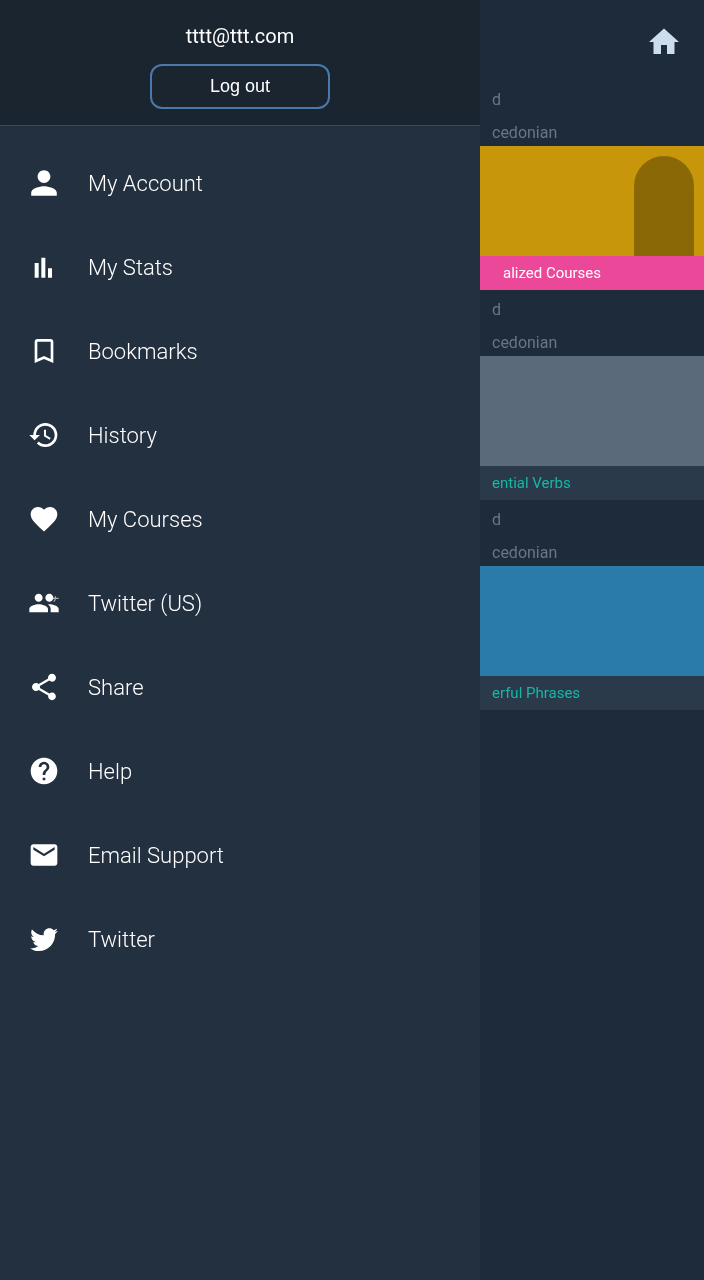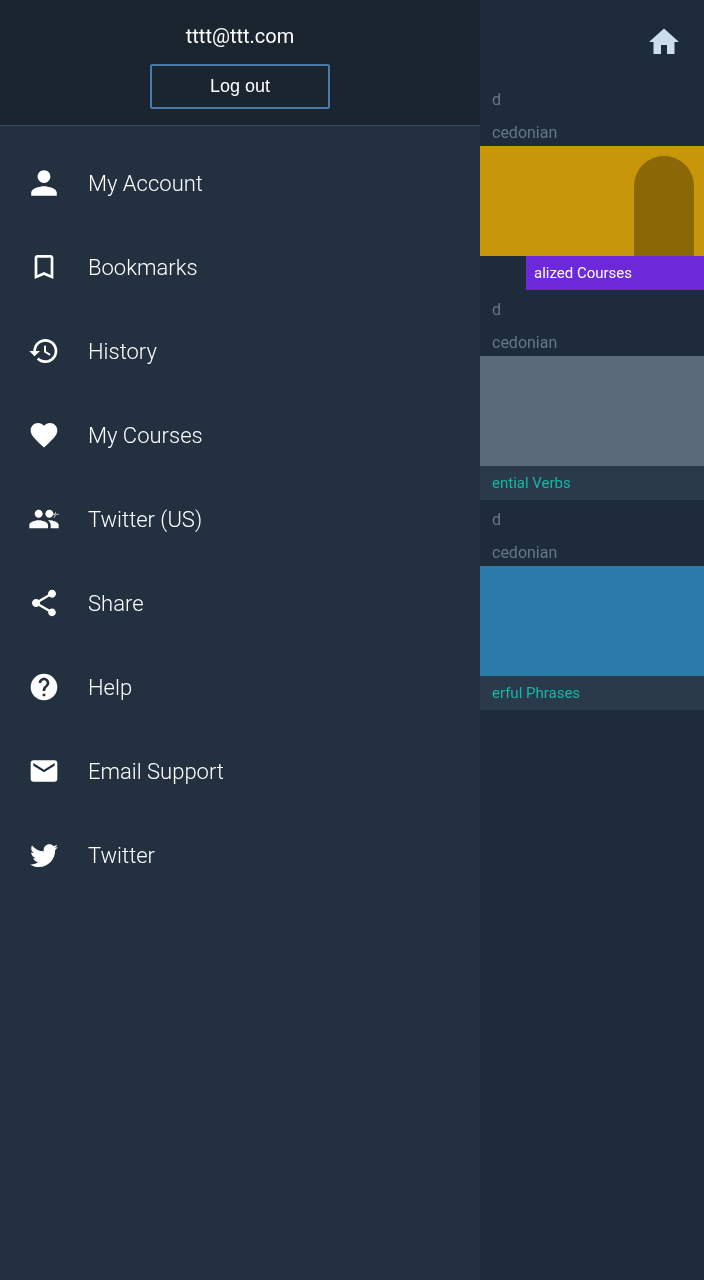--- a/index.html
+++ b/index.html
@@ -56,25 +56,24 @@
 
     .card-image-arch {
       background: #5a6a7a;
     }
 
     .card-image-blue {
       background: #2a7aaa;
     }
 
     .card-label {
-      background: #6d28d9;
+      background: #ec4899;
       color: white;
       font-size: 15px;
-      padding: 8px 8px;
-      margin-left: 46px;
+      padding: 8px 23px;
     }
 
     .card-label-dark {
       background: #2a3a4a;
       color: #14b8a6;
       font-size: 15px;
       padding: 8px 12px;
     }
 
     
@@ -105,21 +104,21 @@
       font-weight: 400;
     }
 
     .logout-btn {
       border: 2px solid #4a7aaa;
       background: transparent;
       color: #ffffff;
       padding: 10px 40px;
       font-size: 18px;
       cursor: pointer;
-      border-radius: 2px;
+      border-radius: 12px;
       min-width: 180px;
       text-align: center;
     }
 
     .drawer-menu {
       flex: 1;
       overflow-y: auto;
       padding: 15px 0;
     }
 
@@ -214,20 +213,28 @@
 
     <div class="menu-item">
       <div class="menu-icon">
         <svg viewBox="0 0 24 24">
             <path d="M12 12c2.7 0 4.8-2.1 4.8-4.8S14.7 2.4 12 2.4 7.2 4.5 7.2 7.2 9.3 12 12 12zm0 2.4c-3.2 0-9.6 1.6-9.6 4.8v2.4h19.2v-2.4c0-3.2-6.4-4.8-9.6-4.8z"></path>
           </svg>
       </div>
       <span class="menu-label">My Account</span>
     </div>
 
+    <div class="menu-item">
+      <div class="menu-icon">
+        <svg viewBox="0 0 24 24">
+            <path d="M5 9h3v11H5zm5-4h3v15h-3zm5 8h3v7h-3z"></path>
+          </svg>
+      </div>
+      <span class="menu-label">My Stats</span>
+    </div>
 
     <div class="menu-item">
       <div class="menu-icon">
         <svg viewBox="0 0 24 24">
             <path d="M17 3H7c-1.1 0-2 .9-2 2v16l7-3 7 3V5c0-1.1-.9-2-2-2zm0 15l-5-2.18L7 18V5h10v13z"></path>
           </svg>
       </div>
       <span class="menu-label">Bookmarks</span>
     </div>
 

